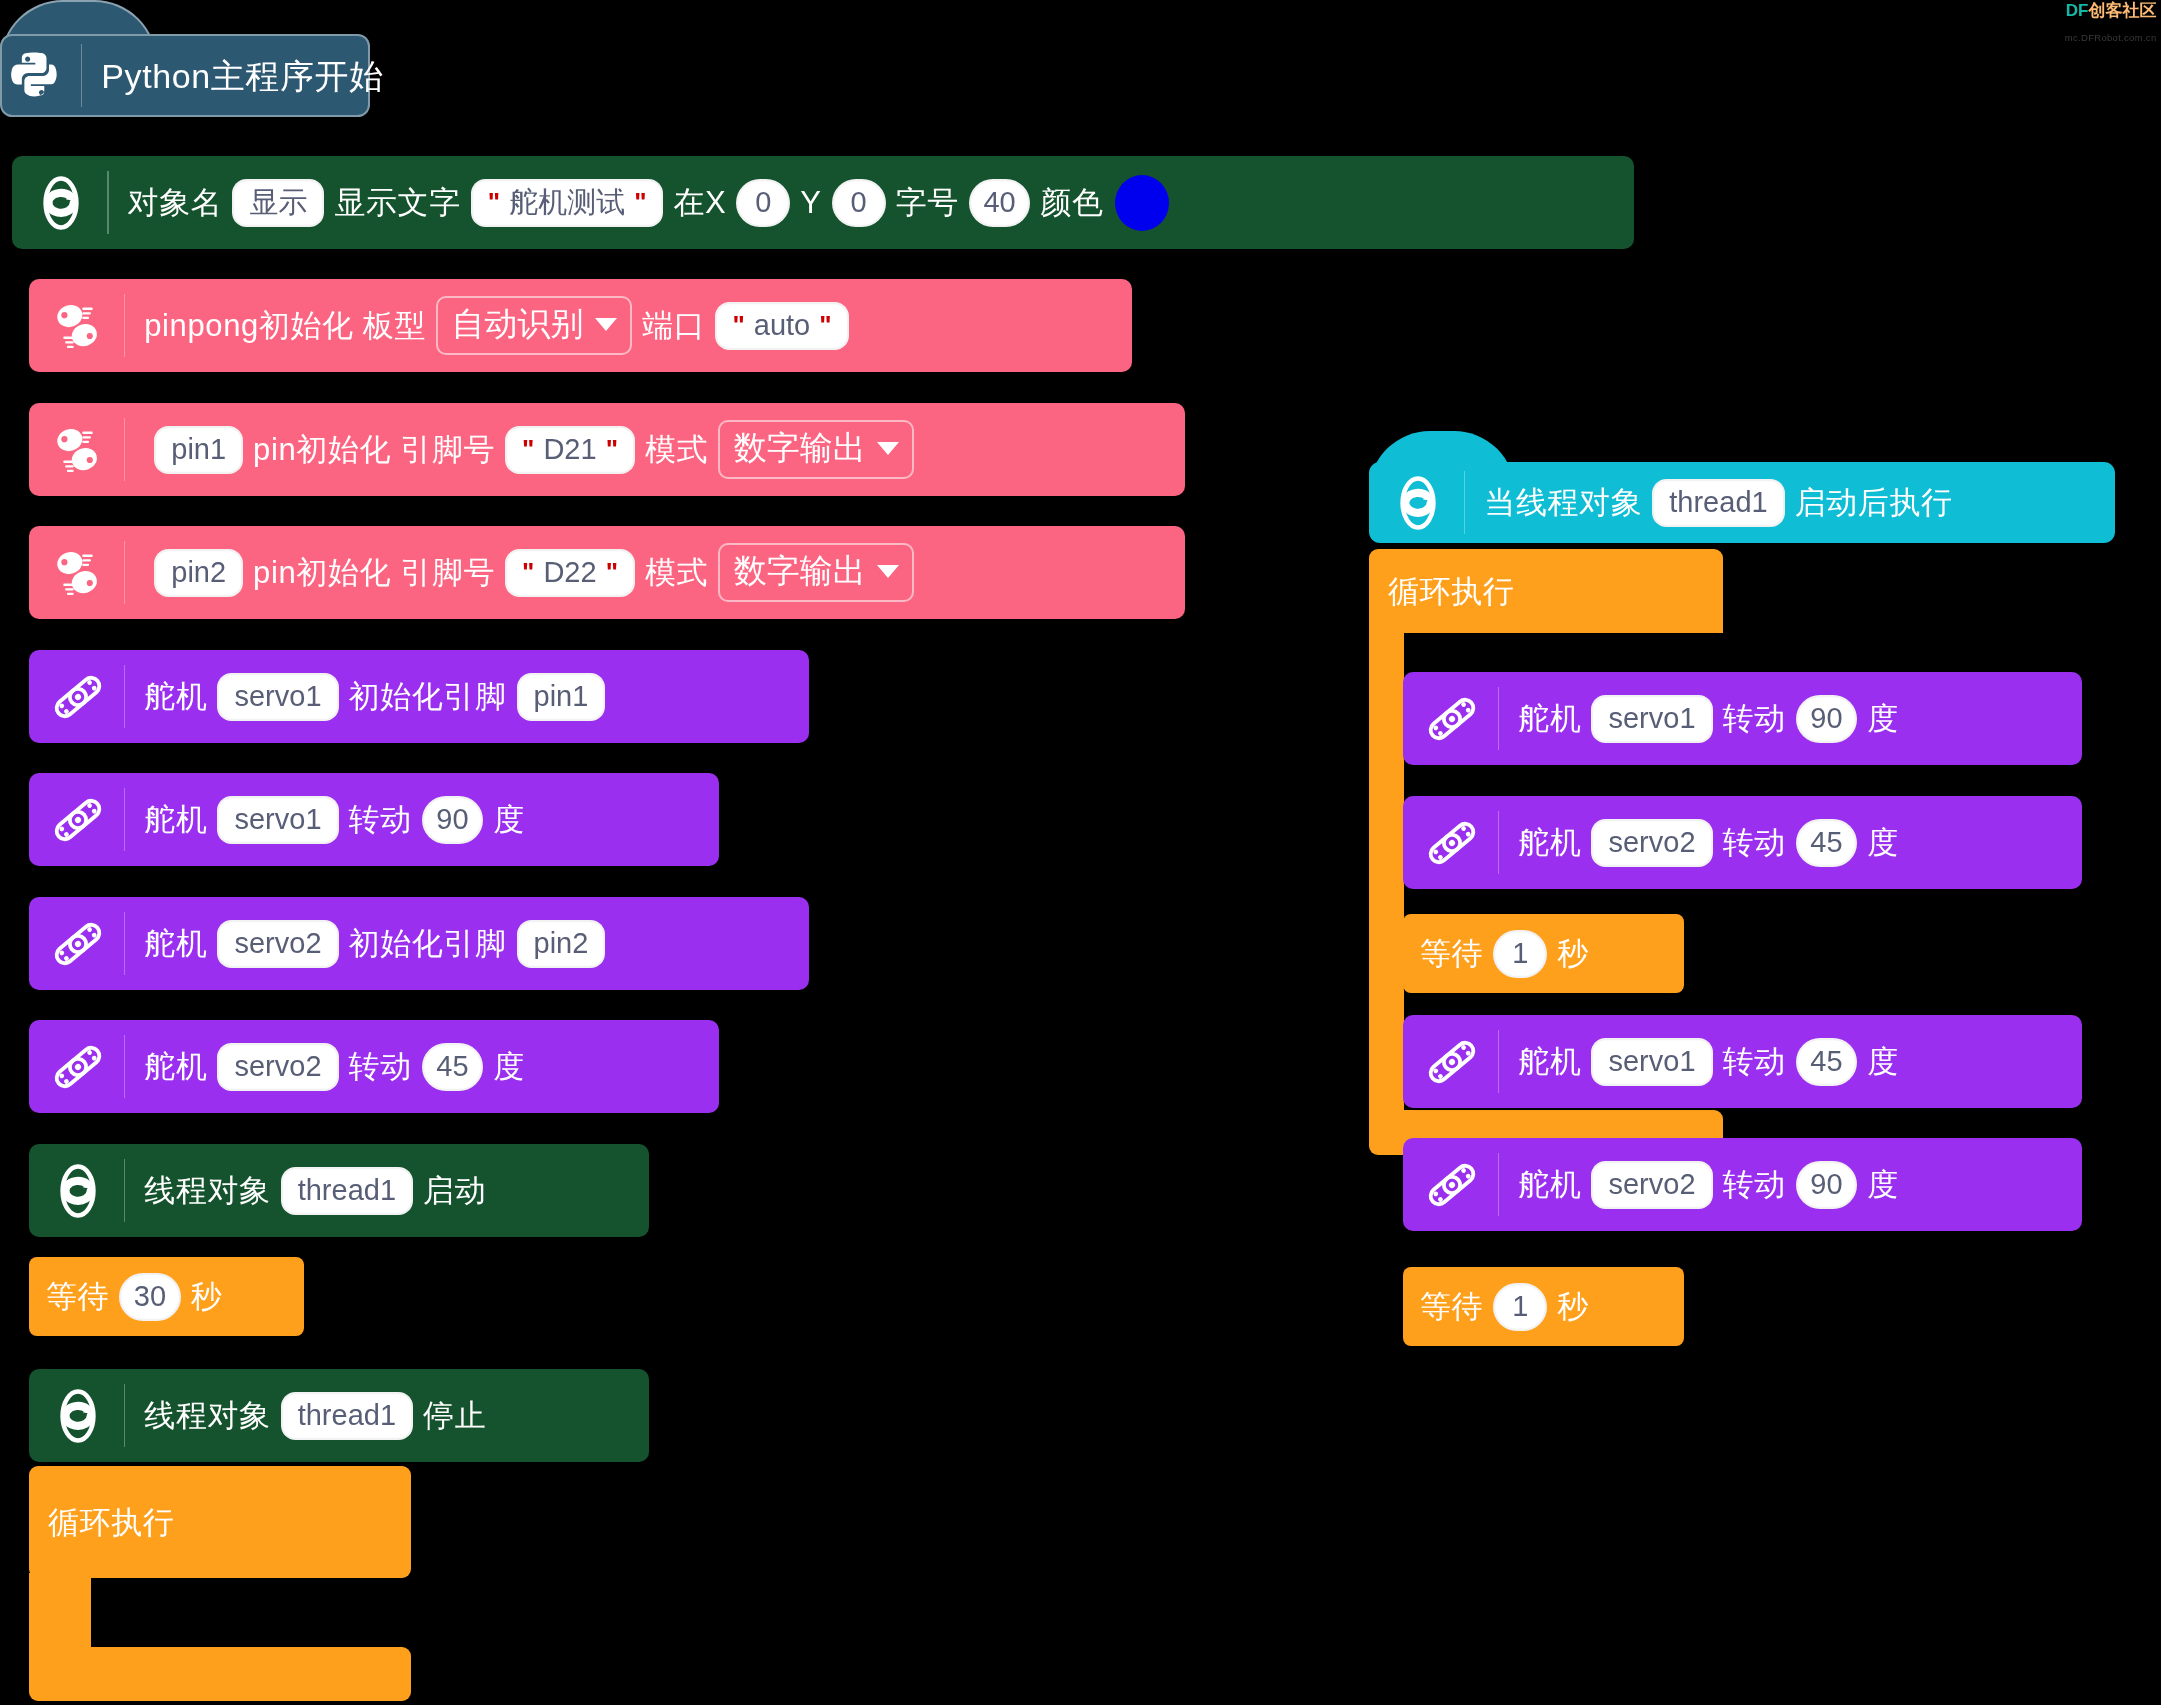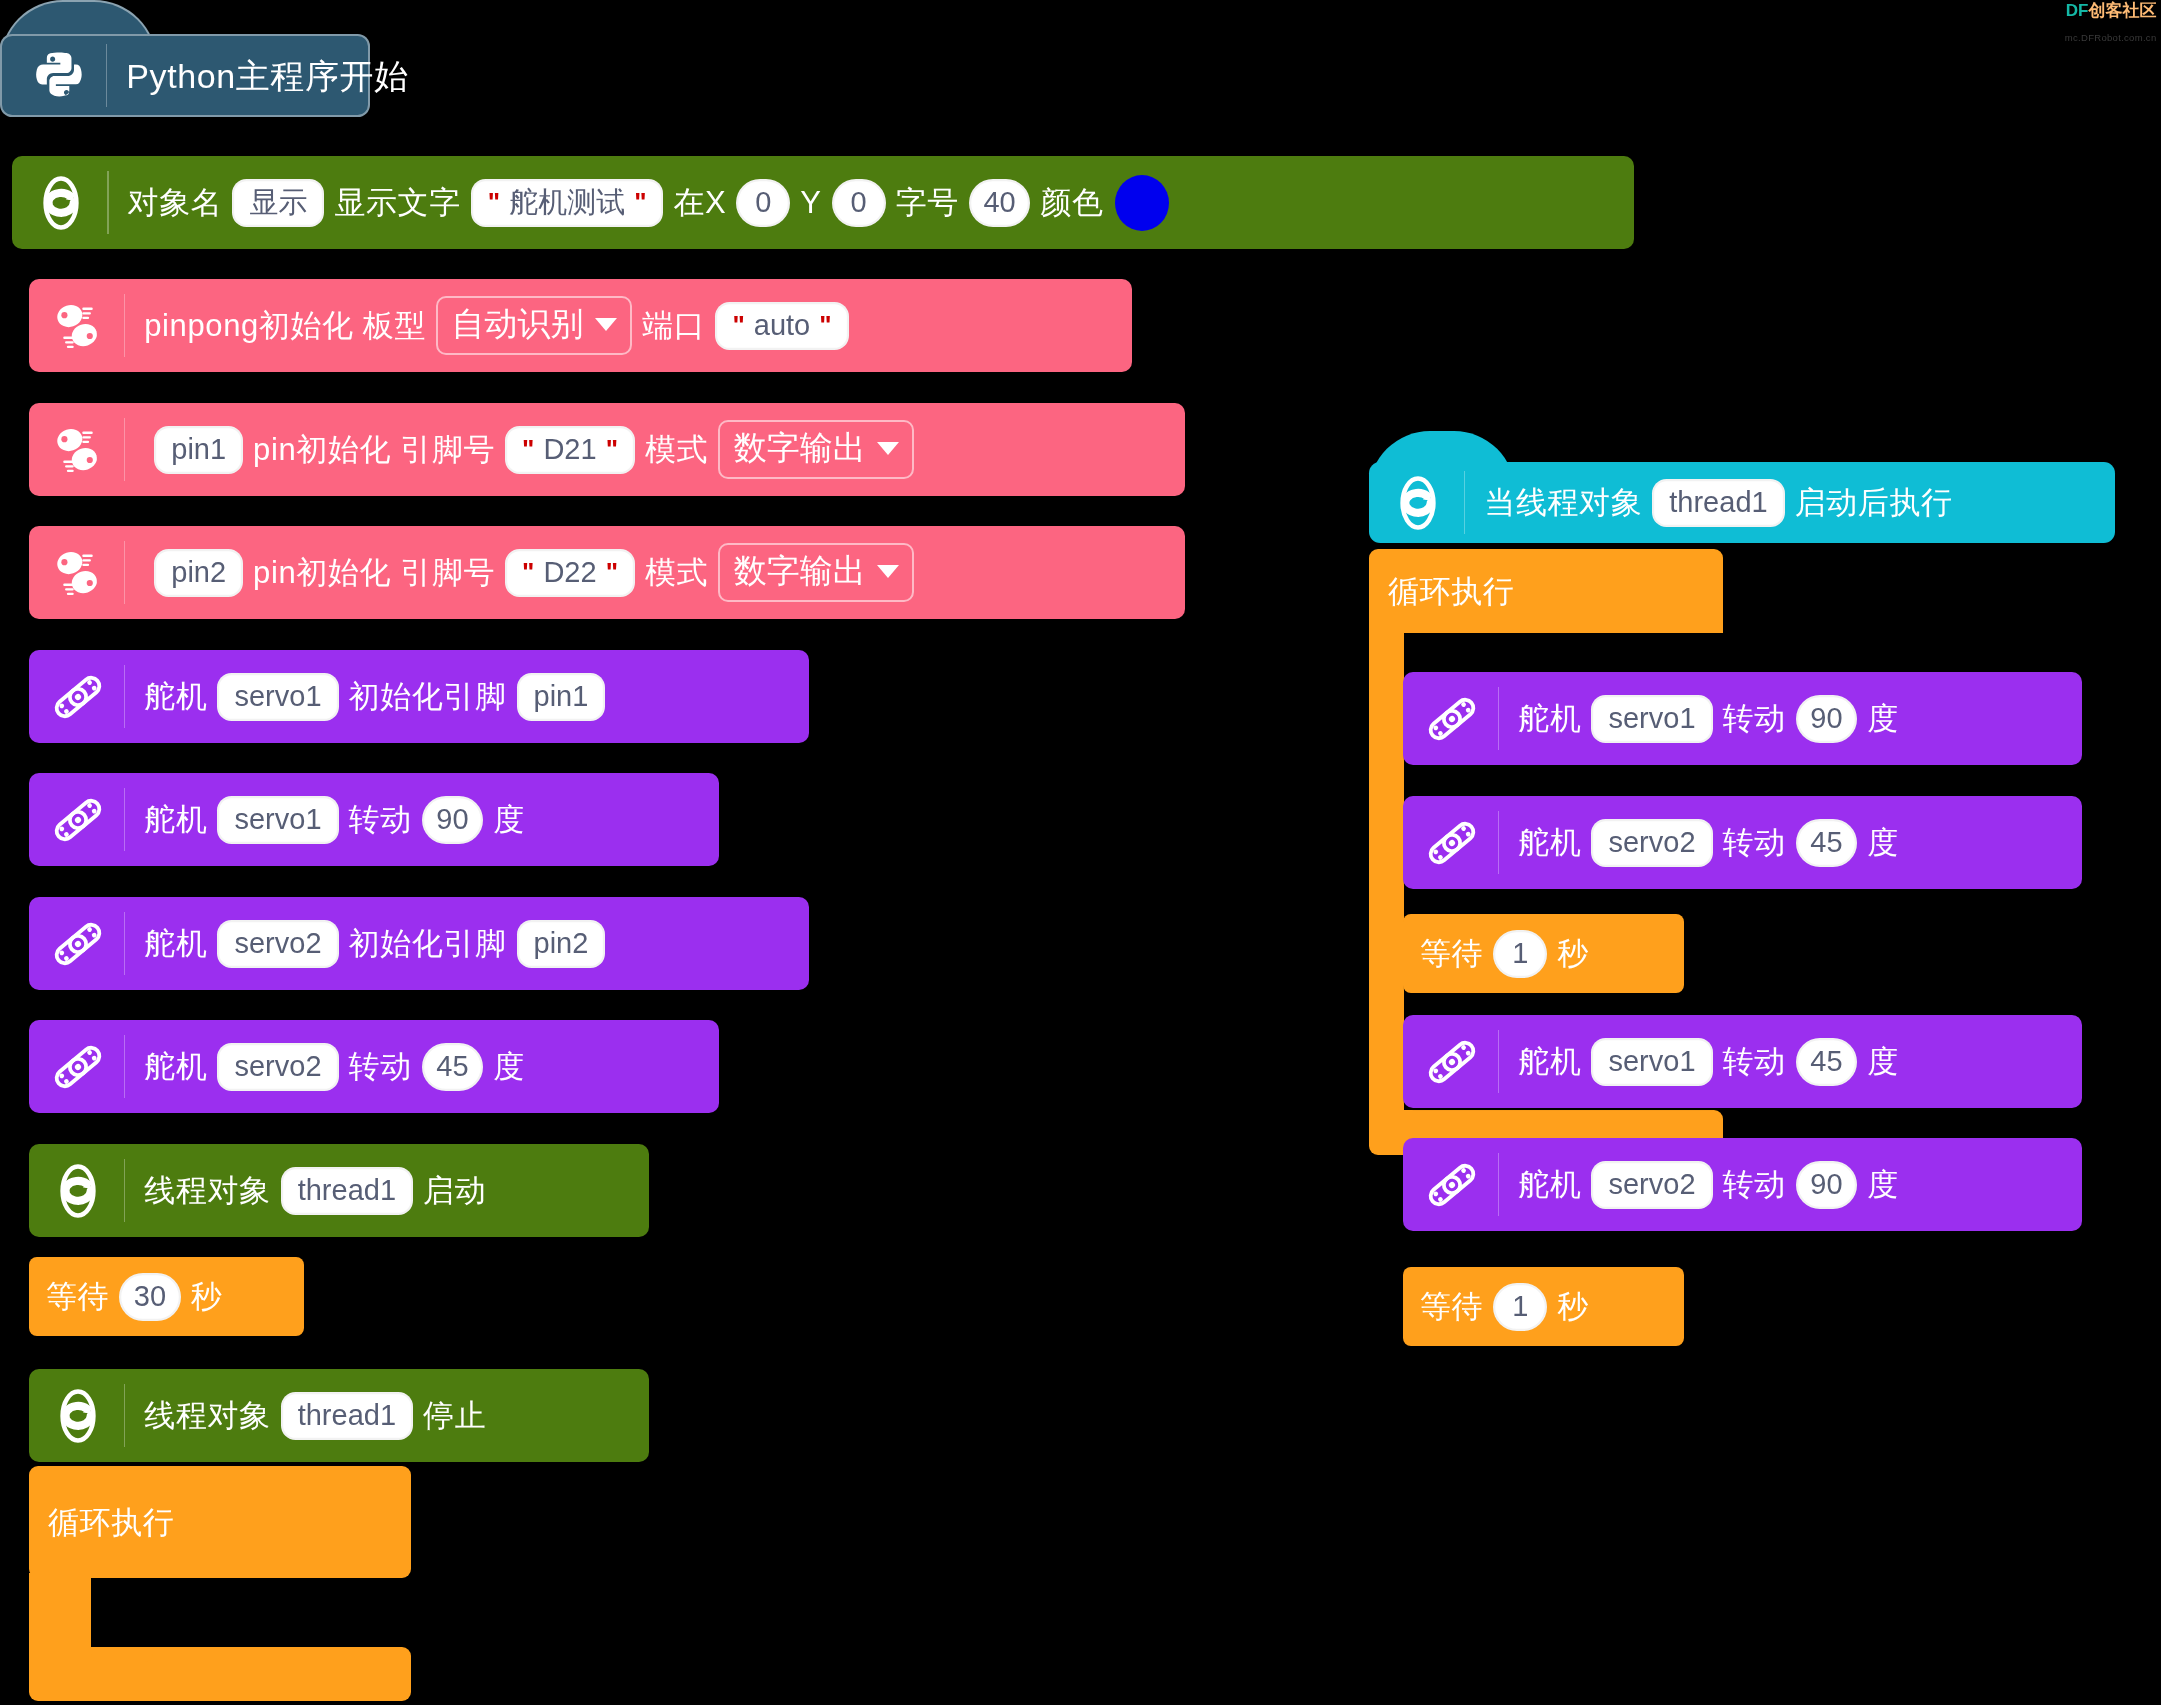--- a/index.html
+++ b/index.html
@@ -39,39 +39,39 @@
   
   .dd {
     border:2.2px solid rgba(255,255,255,.55); border-radius:10px;
     color:#fff; font-size:33px; padding:4.5px 13.5px 5.6px 13.5px; margin:0 10px;
     display:flex; align-items:center; gap:11.2px; white-space:nowrap;
   }
   .caret { width:0;height:0;border-left:11.2px solid transparent;border-right:11.2px solid transparent;
            border-top:13.5px solid #fff; }
 
   .swatch { width:54px; height:56px; border-radius:27px/28px; margin-left:11.2px; }
-  .c-cyan  { background:#4d7c0f;text-align:center; }
+  .c-cyan  { background:#14532d;text-align:center; }
   .c-pink  { background:#FC6581; }
   .c-purp  { background:#9B2FEF; }
   .c-orng  { background:#FFA01C; }
 
   
   #hat-block { left:12.3px; top:6.7px; width:370px; height:112px; }
   #hat-block .hat-dome {
     position:absolute; left:0; top:0; width:157px; height:63px;
     background:#2d5871; border-radius:79px 79px 0 0;
     border-top:2.2px solid rgba(255,255,255,.45);
     border-left:2.2px solid rgba(255,255,255,.45);
     border-right:2.2px solid rgba(255,255,255,.45);
   }
   #hat-block .hat-body {
     position:absolute; left:0; top:34px; width:370px; height:83px;
     background:#2d5871; border-radius:12.3px;
     border:2.2px solid rgba(255,255,255,.40);
-    display:flex; align-items:center; padding:0 26px;
+    display:flex; align-items:center; padding:0 1px;
   }
 
   .sticker { position:absolute; right:4.5px; top:2.2px; text-align:right; line-height:1; }
   .sticker .s1 { font-size:17px; font-weight:bold; }
   .sticker .s1 .df { color:#14b8a6; }
   .sticker .s1 .cn { color:#fdba74; }
   .sticker .s2 { font-size:9.5px; color:#3a3a3a; margin-top:14px; letter-spacing:0.3px; }
 </style>
 </head>
 <body>

